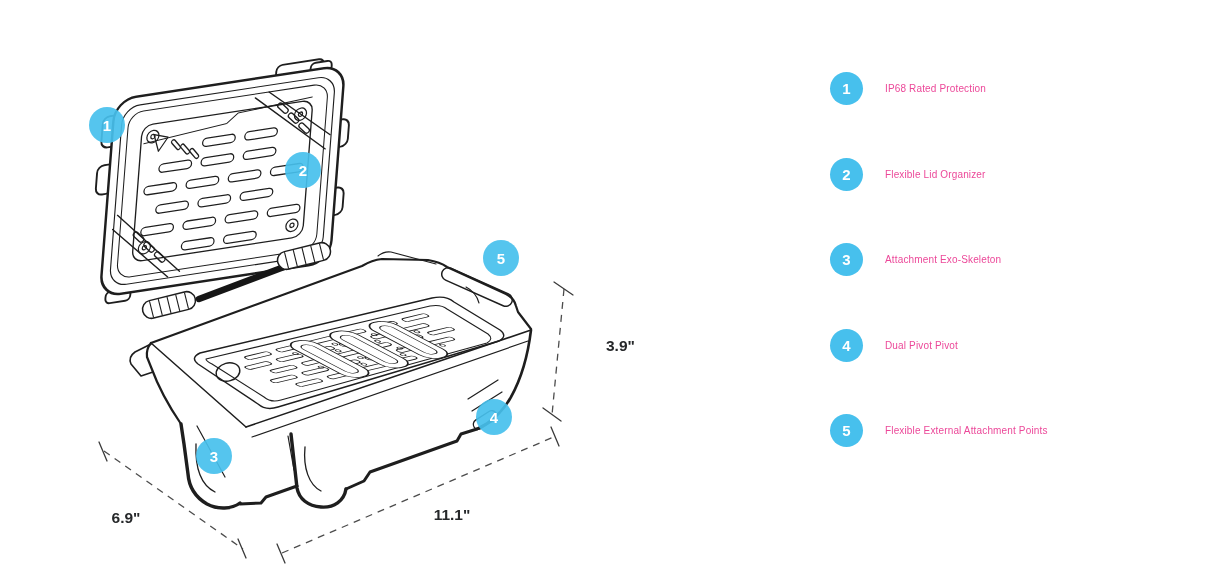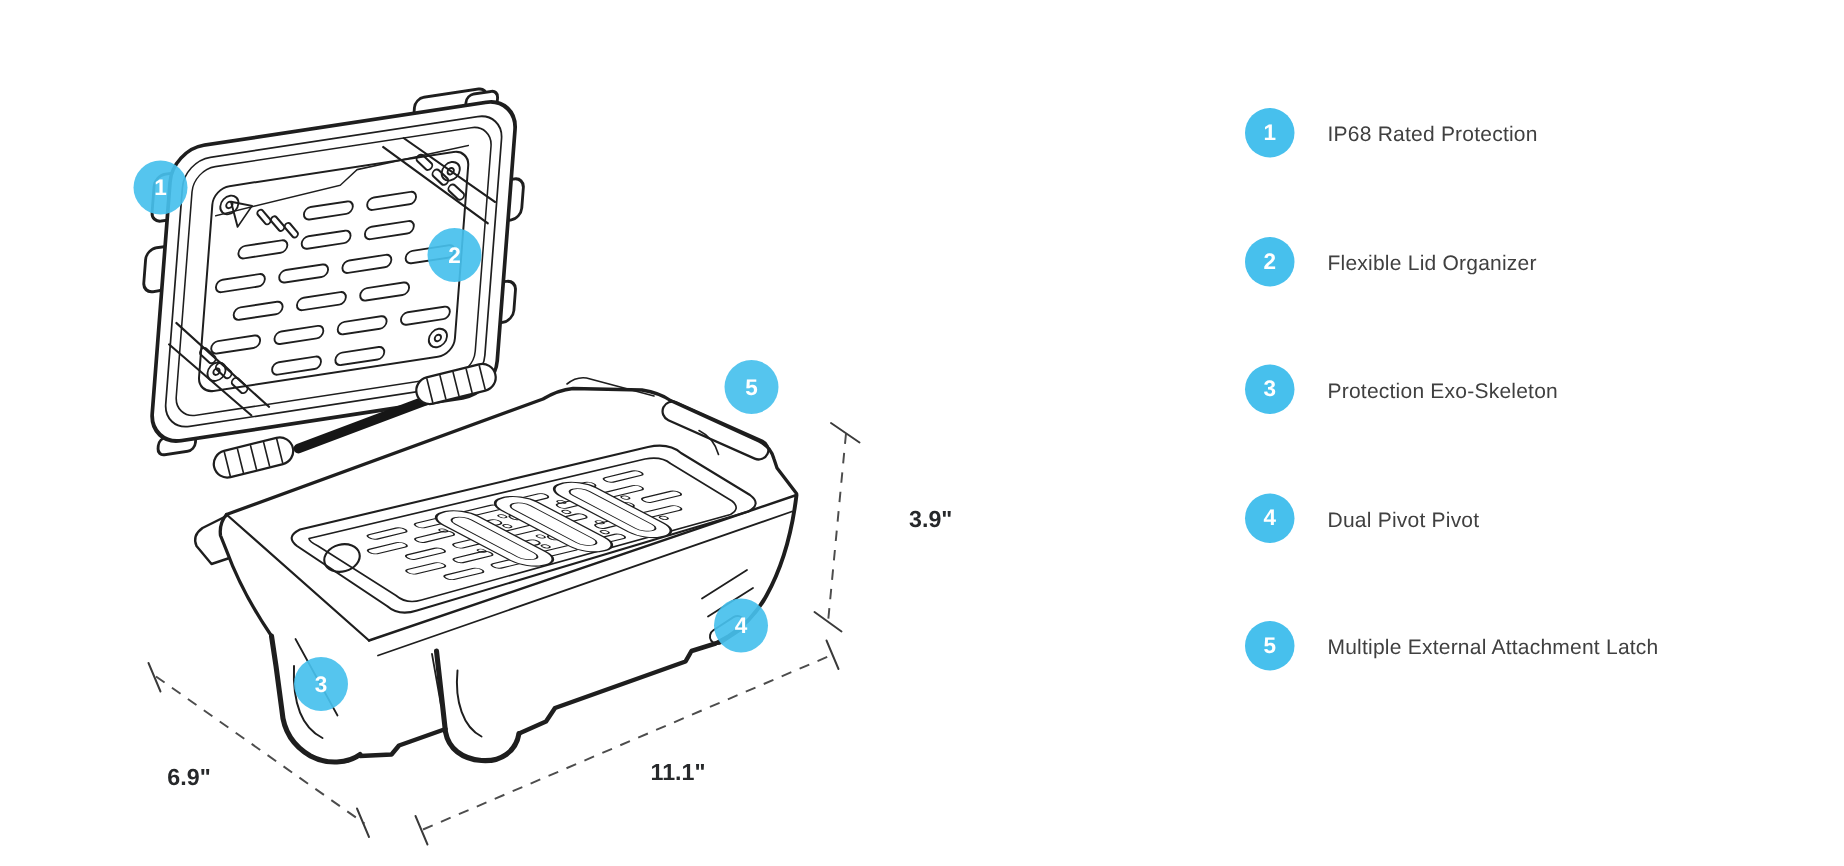--- a/index.html
+++ b/index.html
@@ -27,21 +27,21 @@
     font-size:15px;font-weight:700;
   }
   .legend{position:absolute;left:830px;top:0;width:380px;}
   .legend-item{position:absolute;display:flex;align-items:center;}
   .legend-bullet{
     width:33px;height:33px;border-radius:50%;background:#47C0ED;
     color:#fff;display:flex;align-items:center;justify-content:center;
     font-size:15px;font-weight:700;flex:0 0 33px;
   }
   .legend-label{
-    margin-left:22px;font-size:14px;font-weight:300;color:#404040;
+    margin-left:22px;font-size:10px;font-weight:300;color:#ec4899;
     letter-spacing:.15px;white-space:nowrap;
   }
 </style>
 </head>
 <body>
 
 <div class="stage">
 
   <svg class="diagram" width="700" height="577" viewBox="0 0 700 577">
 
@@ -280,28 +280,28 @@
     <div class="legend-item" style="left:0;top:158px;">
       <div class="legend-bullet">
           <span>2</span>
         </div>
       <div class="legend-label">Flexible Lid Organizer</div>
     </div>
     <div class="legend-item" style="left:0;top:243px;">
       <div class="legend-bullet">
           <span>3</span>
         </div>
-      <div class="legend-label">Protection Exo-Skeleton</div>
+      <div class="legend-label">Attachment Exo-Skeleton</div>
     </div>
     <div class="legend-item" style="left:0;top:329px;">
       <div class="legend-bullet">
           <span>4</span>
         </div>
       <div class="legend-label">Dual Pivot Pivot</div>
     </div>
     <div class="legend-item" style="left:0;top:414px;">
       <div class="legend-bullet">
           <span>5</span>
         </div>
-      <div class="legend-label">Multiple External Attachment Latch</div>
+      <div class="legend-label">Flexible External Attachment Points</div>
     </div>
   </div>
 </div>
 
 </body></html>

